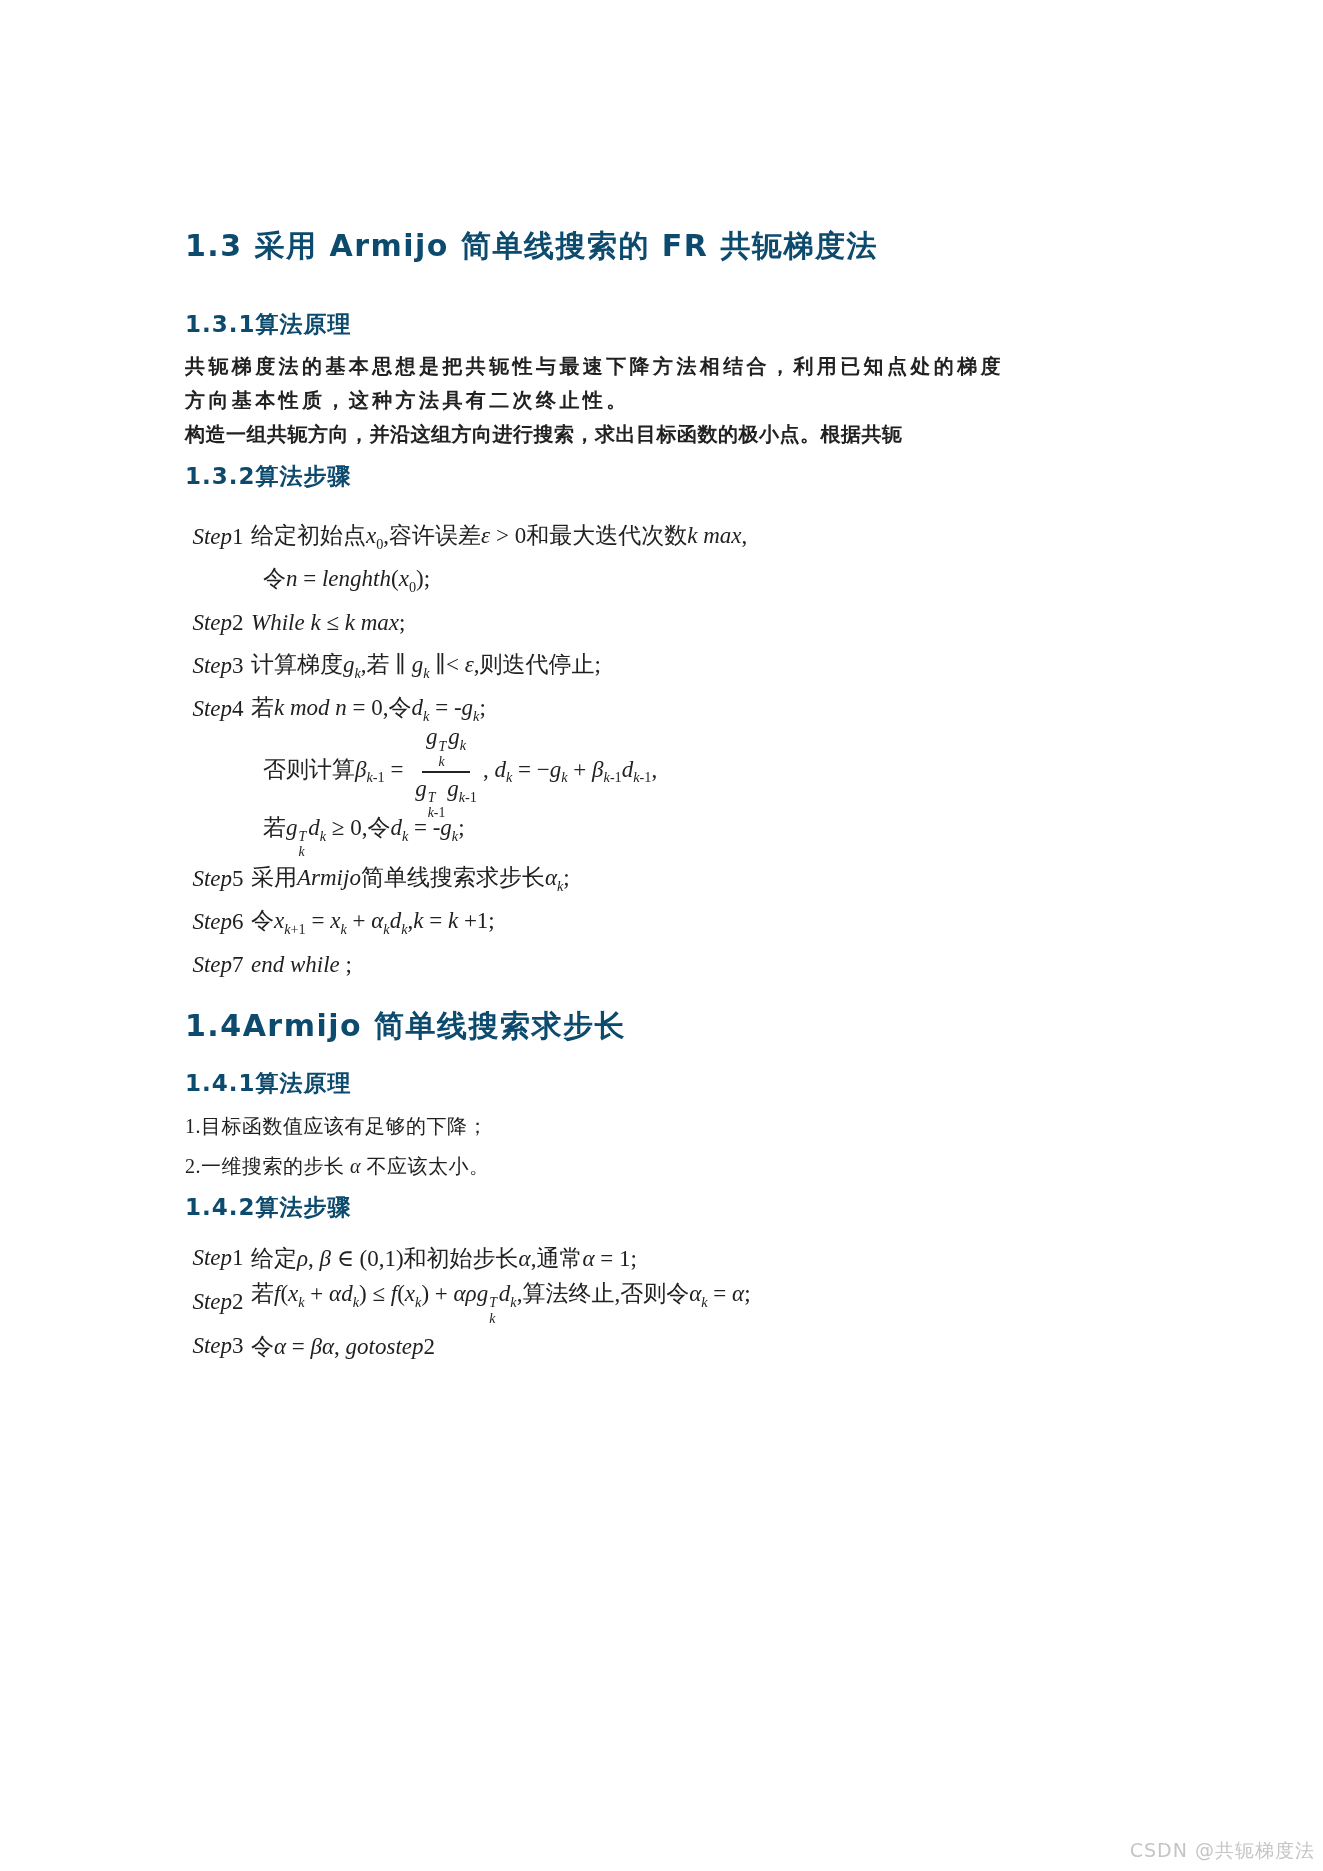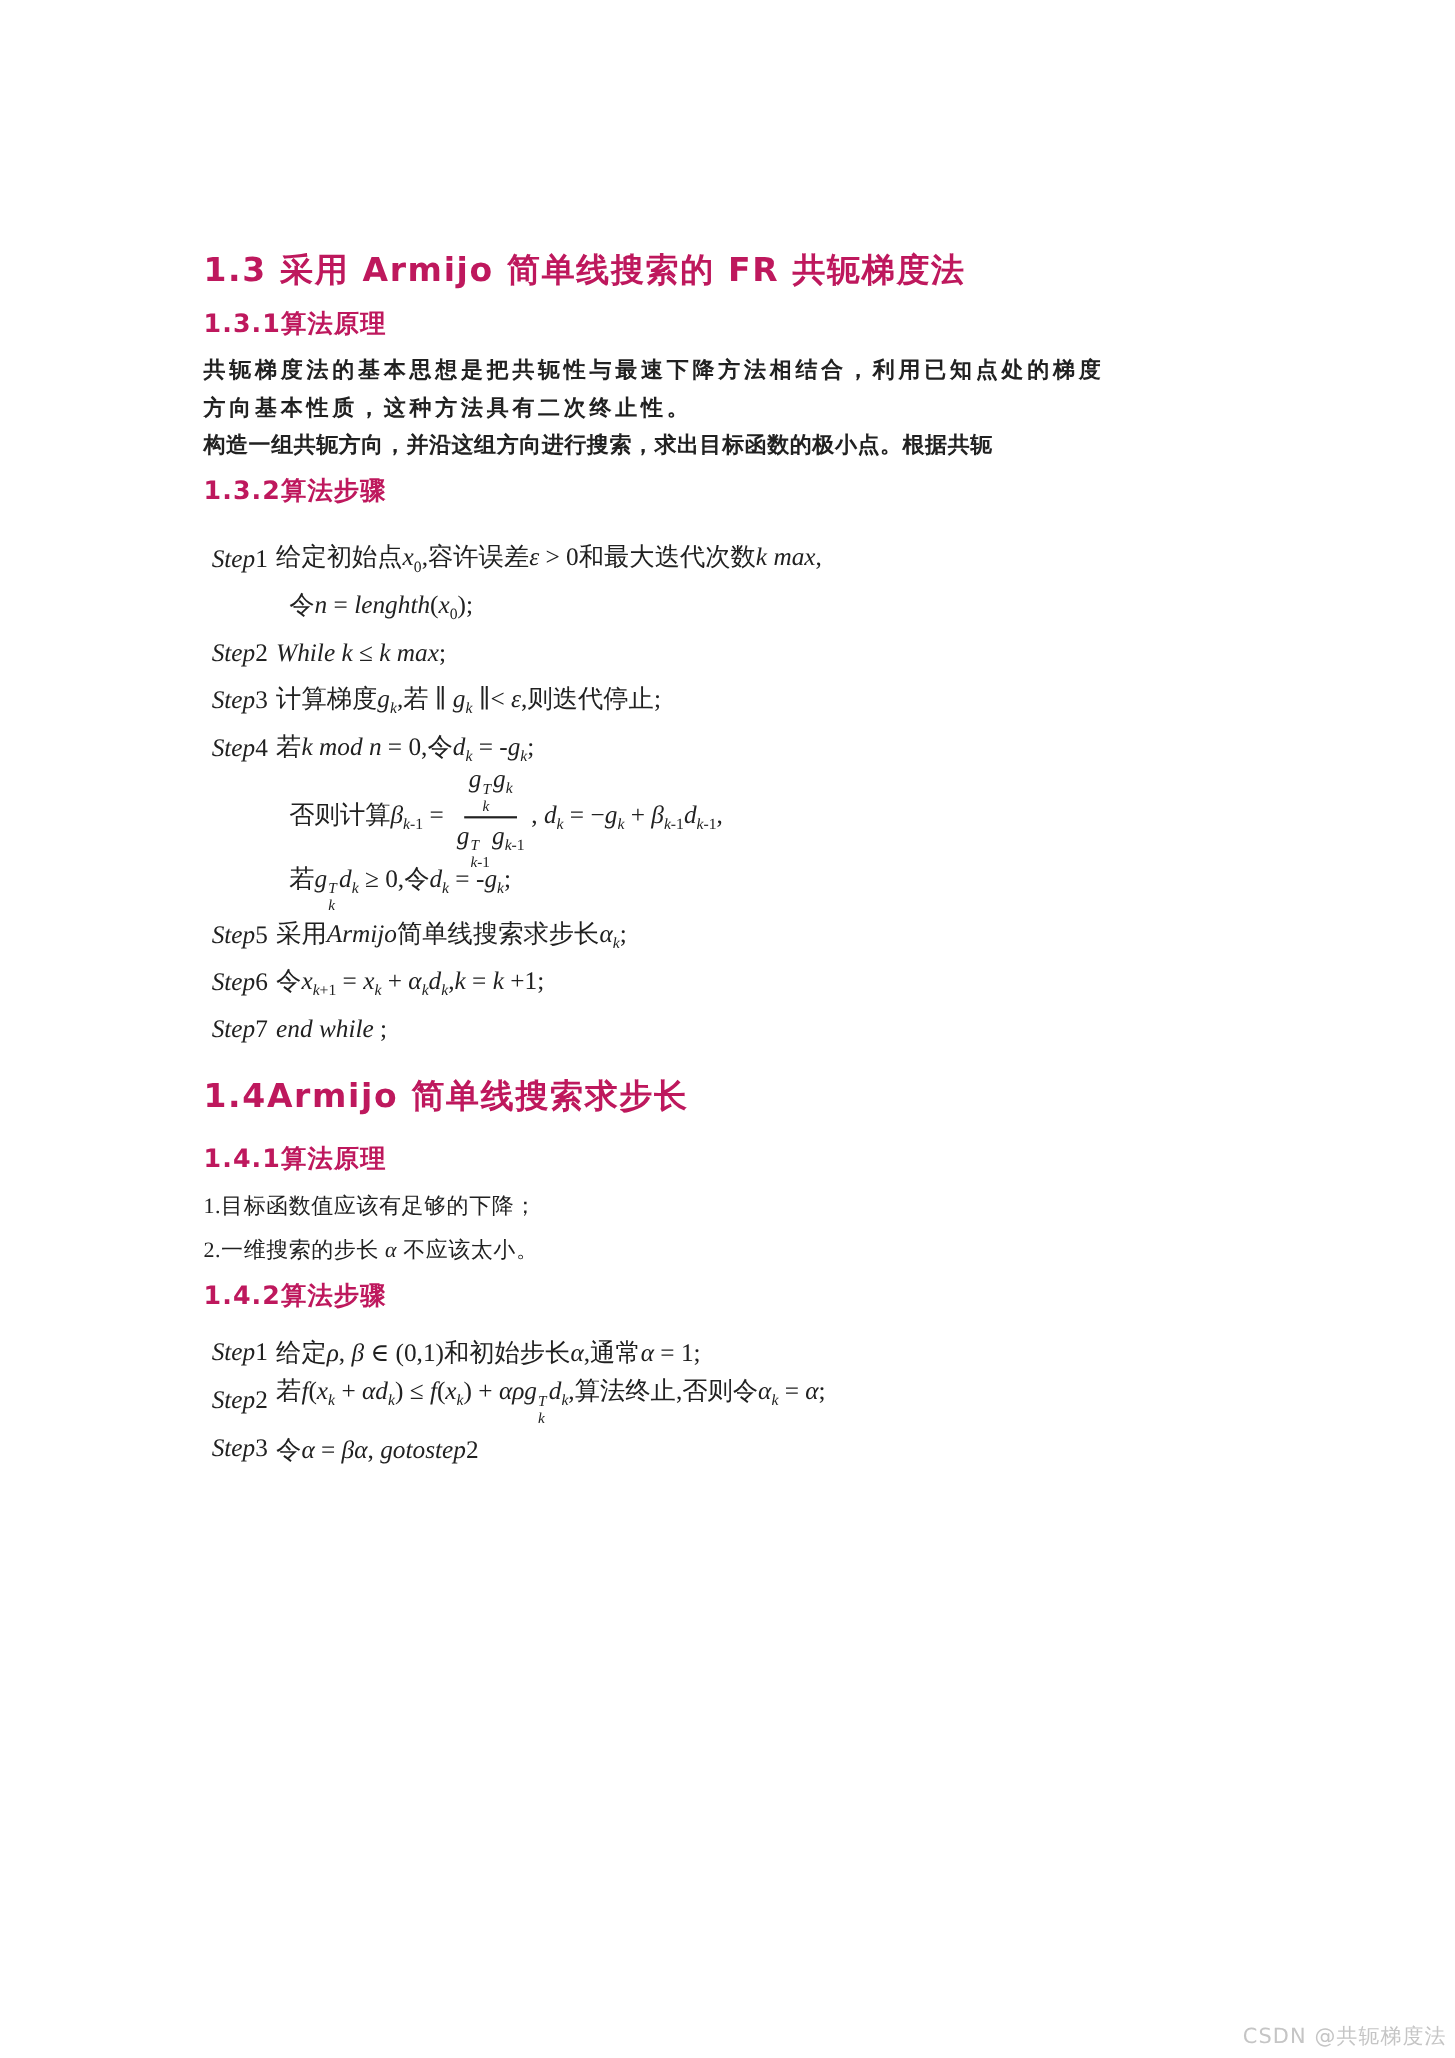--- a/index.html
+++ b/index.html
@@ -13,27 +13,27 @@
   }
   .content{
     position:absolute;
     left:185px;top:0;
     width:990px;
   }
   h1,h2{
     margin:0;
     font-family:"DejaVu Sans","Liberation Sans",sans-serif;
     font-weight:700;
-    color:#be185d;
+    color:#0c4a6e;
     white-space:nowrap;
   }
   h1{font-size:30px;line-height:40px;letter-spacing:1.5px;}
   h2{font-size:23px;line-height:30px;letter-spacing:1px;}
   .t13{margin-top:226px;}
-  .h131{margin-top:14px;}
+  .h131{margin-top:43px;}
   .para{margin-top:10px;font-size:20px;line-height:34px;font-weight:bold;}
   .pline{white-space:nowrap;letter-spacing:3.4px;}
   .pline:last-child{letter-spacing:0.5px;}
   .h132{margin-top:10px;}
   .steps{font-size:23px;text-align:center;}
   .steps13{margin-top:24px;}
   .t14{margin-top:20px;}
   .h141{margin-top:22px;}
   .principles{margin-top:8px;font-size:20px;line-height:40px;}
   .principles .pr-line{white-space:nowrap;letter-spacing:0.5px;}

